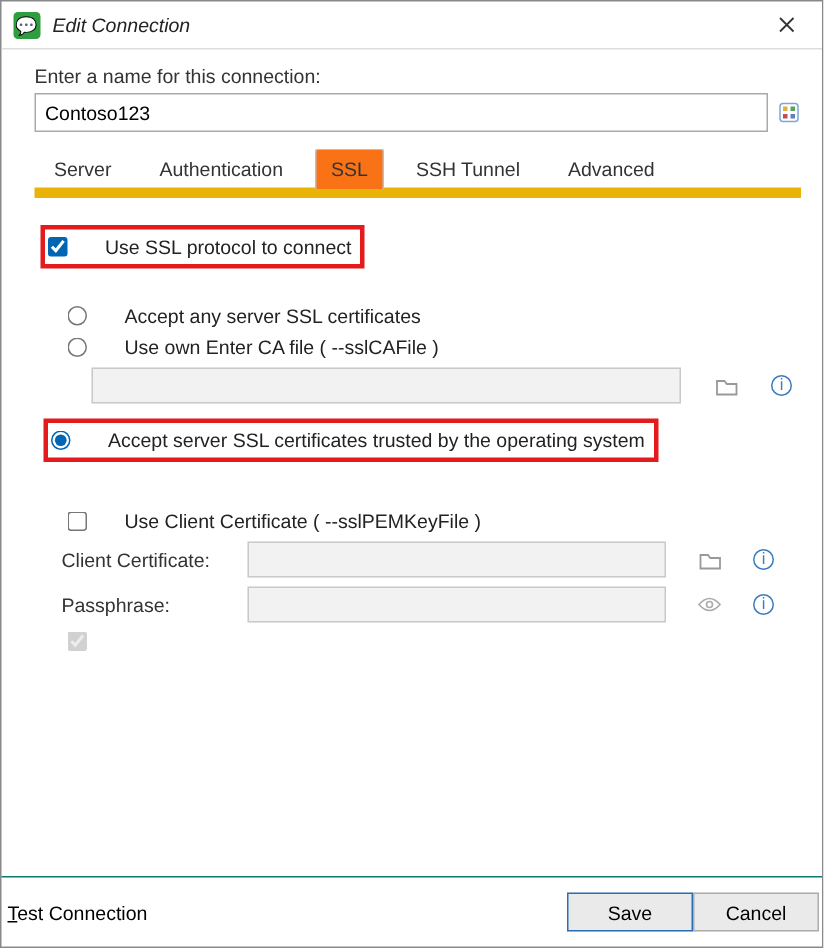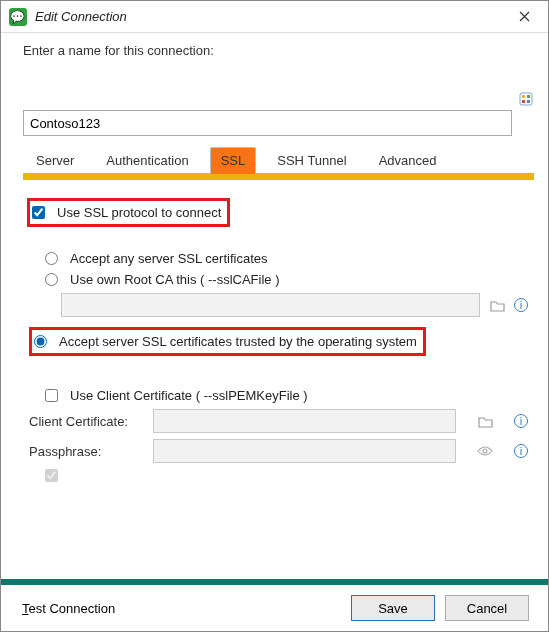--- a/index.html
+++ b/index.html
@@ -56,21 +56,20 @@
   .name-row {
     display: flex; align-items: center; gap: 6px;
     margin-bottom: 10px;
   }
   .name-input {
     flex: 1;
     height: 26px;
     border: 1px solid #a9a9a9;
     padding: 2px 6px;
     font: inherit;
-    margin-top: 48px;
   }
   .small-icon {
     width: 16px; height: 16px;
     display: inline-flex; align-items: center; justify-content: center;
     color: #666;
   }
   .tabs {
     display: flex;
     align-items: flex-end;
     border-bottom: 7px solid #eab308;
@@ -98,21 +97,21 @@
     flex: 1;
   }
   .highlight-red {
     border: 3px solid #e41a1c;
     display: inline-block;
     padding: 1px 6px 1px 2px;
   }
   .row {
     display: flex;
     align-items: center;
-    gap: 8px;
+    gap: 21px;
     margin: 6px 0;
   }
   .row.indent { margin-left: 16px; }
   .row.indent2 { margin-left: 32px; }
   input[type=checkbox], input[type=radio] {
     margin: 0 4px 0 0;
     accent-color: #0066b3;
   }
   .disabled { color: #9a9a9a; }
   .text-input {
@@ -133,26 +132,26 @@
   .icon-btn.info {
     border: 1px solid #3b7cbf;
     border-radius: 50%;
     color: #3b7cbf;
     font-size: 11px;
     width: 14px; height: 14px;
     line-height: 1;
   }
   .field-row {
     display: flex; align-items: center; gap: 20px;
-    margin: 6px 0;
+    margin: 6px 12px;
   }
   .field-label { width: 104px; color:#333; }
   .footer {
-    border-top: 6px solid #0f766e;
-    padding: 10px 19px;
+    border-top: 1px solid #0f766e;
+    padding: 10px 2px;
     display: flex;
     align-items: center;
   }
   .btn {
     min-width: 84px;
     height: 26px;
     border: 1px solid #adadad;
     background: #eaeaea;
     font: inherit;
     padding: 0 14px;
@@ -222,21 +221,21 @@
 
       <div class="sep-lg"></div>
 
       <div class="row indent">
         <input type="radio" name="sslmode" style="">
         <span>Accept any server SSL certificates</span>
       </div>
 
       <div class="row indent">
         <input type="radio" name="sslmode" style="">
-        <span>Use own Root CA this ( --sslCAFile )</span>
+        <span>Use own Enter CA file ( --sslCAFile )</span>
       </div>
 
       <div class="row indent2" style="margin-top:2px; margin-bottom:10px;">
         <input class="text-input" type="text" disabled="" value="" style="">
         <span class="icon-btn">
           <svg width="15" height="13" viewBox="0 0 15 13">
               <path d="M1 3 h5 l1.5 2 H14 v7 H1 Z" fill="none" stroke="#999" stroke-width="1.2"></path>
             </svg>
         </span>
         <span class="icon-btn info">i</span>
@@ -282,17 +281,17 @@
       <div class="row indent disabled" style="margin-top:6px;">
         <input type="checkbox" checked="" disabled="" style="">
       </div>
 
     </div>
   </div>
 
   <div class="footer">
     <button class="btn link"><span class="u">T</span><span>est Connection</span></button>
     <div class="spacer"></div>
-    <button class="btn primary" style="margin-right:10px;text-align:center;">Save</button>
+    <button class="btn primary" style="text-align:center;">Save</button>
     <button class="btn">Cancel</button>
   </div>
 
 </div>
 
 </body></html>

